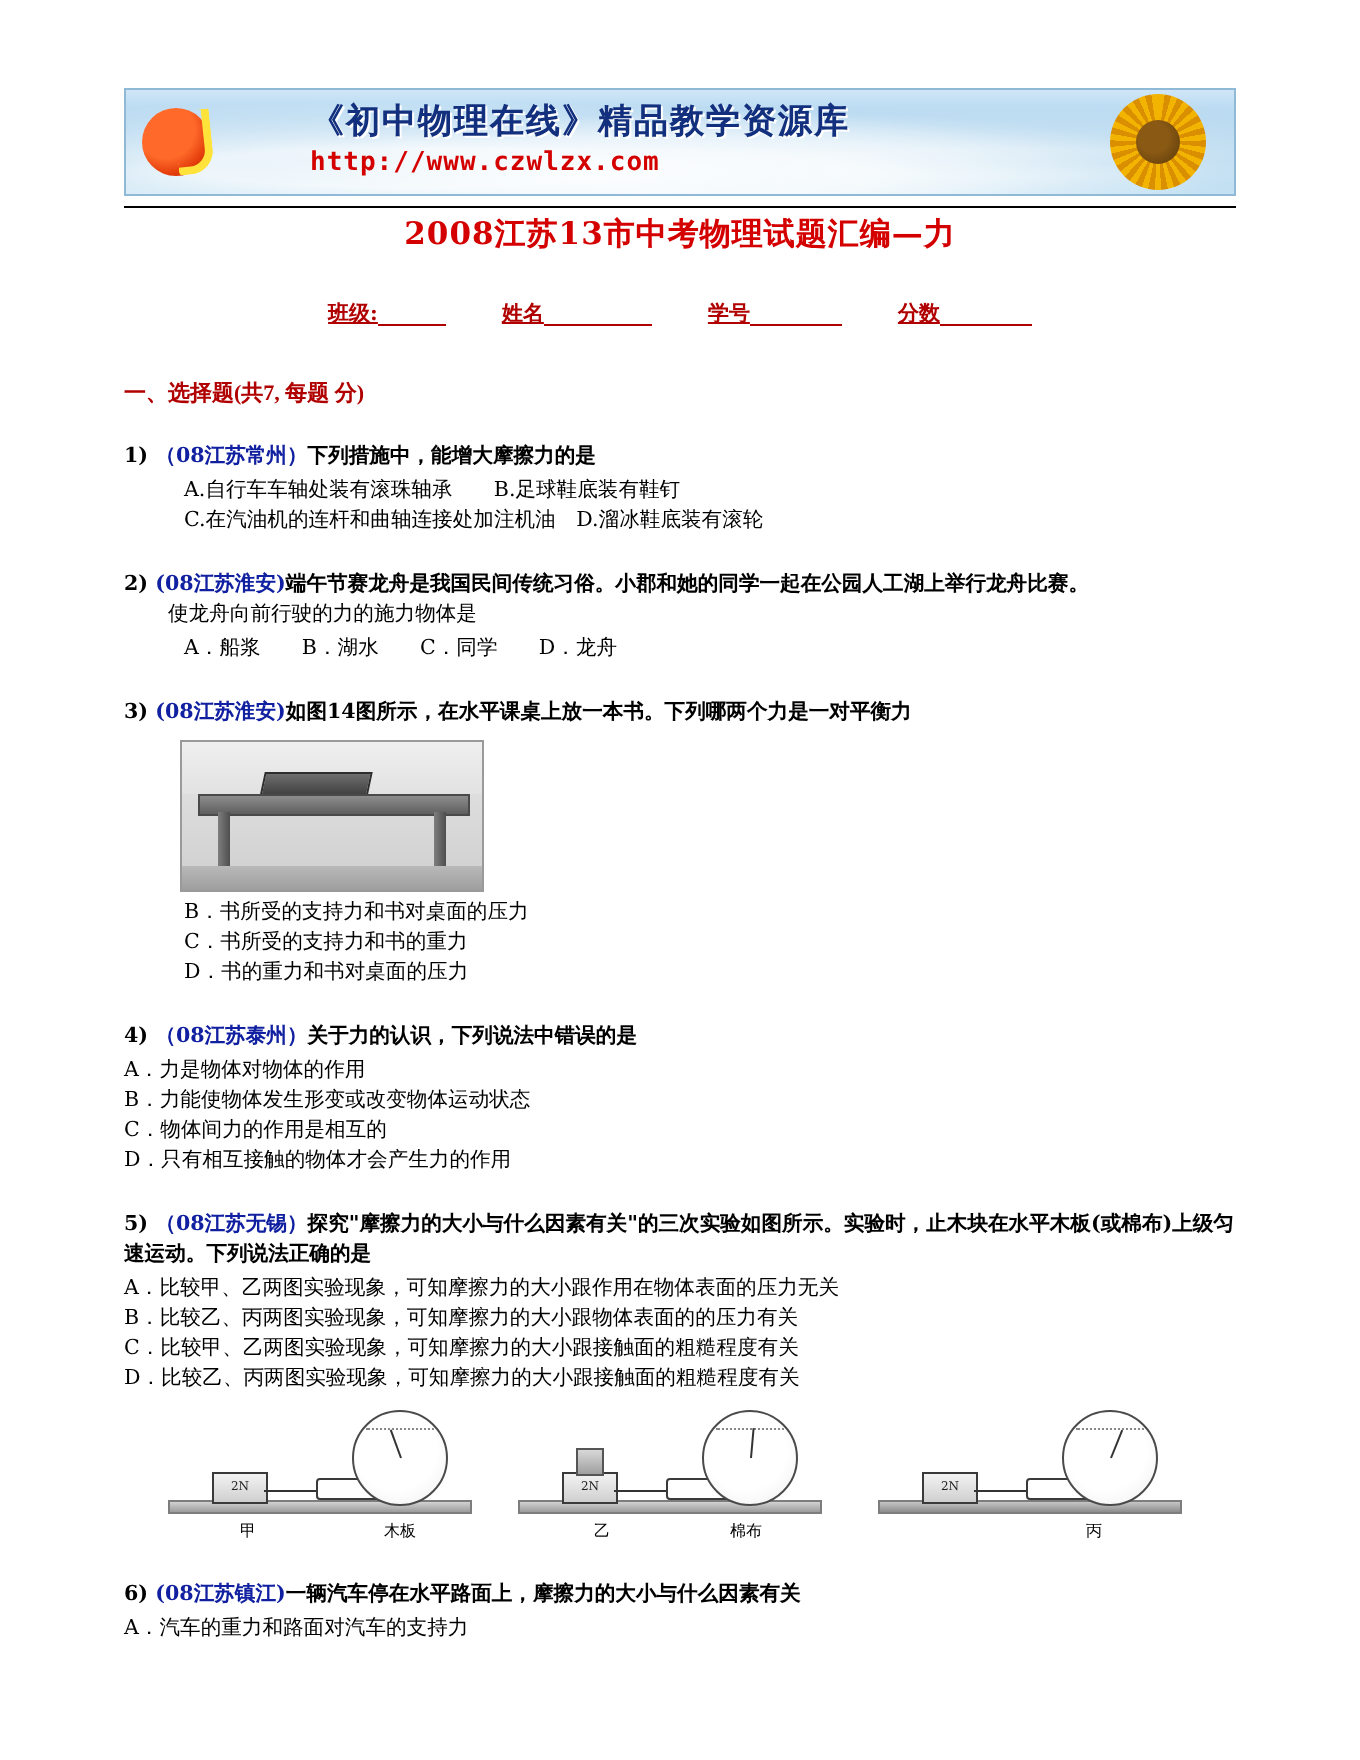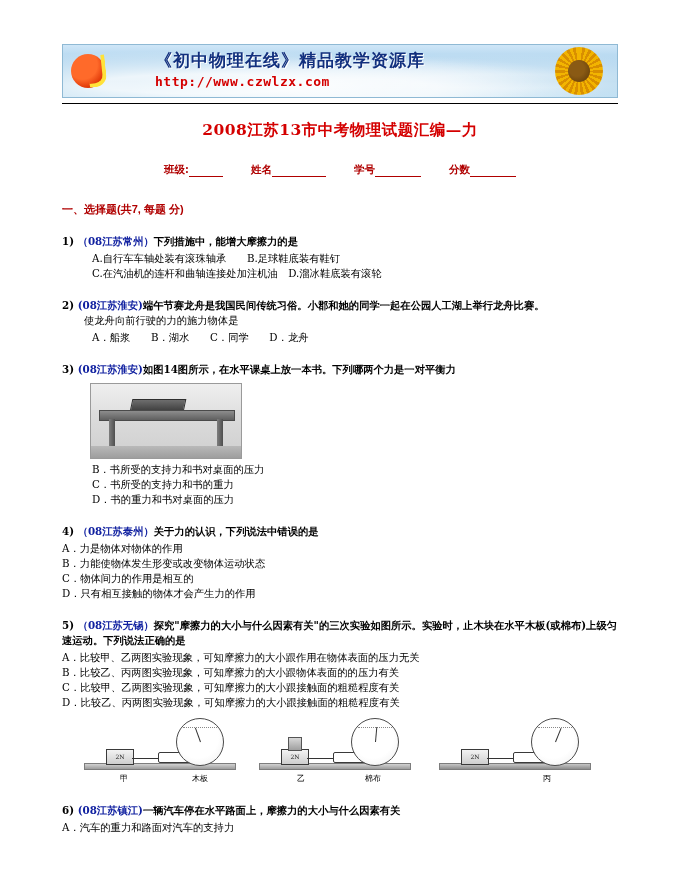--- a/index.html
+++ b/index.html
@@ -86,51 +86,51 @@
     background:radial-gradient(circle at 40% 40%, #8a5a14 0 40%, #5a3708 100%);
   }
 
   .hr{
     border:none;border-top:1px solid #000;margin:5px 0 0 0;height:0;
   }
 
   
   .doc-title{
     text-align:center;
-    margin-top:16px;
+    margin-top:3px;
     font-family:"DejaVu Serif","Liberation Serif",serif;
     font-size:15.5px;font-weight:bold;color:#d40000;
     letter-spacing:0.5px;
   }
 
   
   .info-row{
     margin-top:22px;
     display:flex;
     justify-content:center;
     gap:28px;
     font-size:10.5px;
     font-weight:bold;
     color:#b00000;
     font-family:"DejaVu Serif","Liberation Serif",serif;
   }
-  .info-row .fld{display:flex;align-items:flex-end;}
+  .info-row .fld{display:flex;align-items:center;text-decoration:underline;}
   .info-row .lbl{white-space:nowrap;}
   .info-row .blank{
     display:inline-block;border-bottom:1px solid #b00000;height:11px;
   }
   .b-short{width:34px;}
   .b-mid{width:54px;}
   .b-long{width:46px;}
 
   
   .section-head{
     margin-top:25px;
     font-size:11px;font-weight:bold;color:#b00000;
-    font-family:Liberation Sans, sans-serif;
+    font-family:Liberation Serif, serif;
   }
 
   
   .q{
     margin-top:17px;
     font-size:10.3px;
     line-height:15px;
     font-family:"DejaVu Serif","Liberation Serif",serif;
     color:#000;
   }

